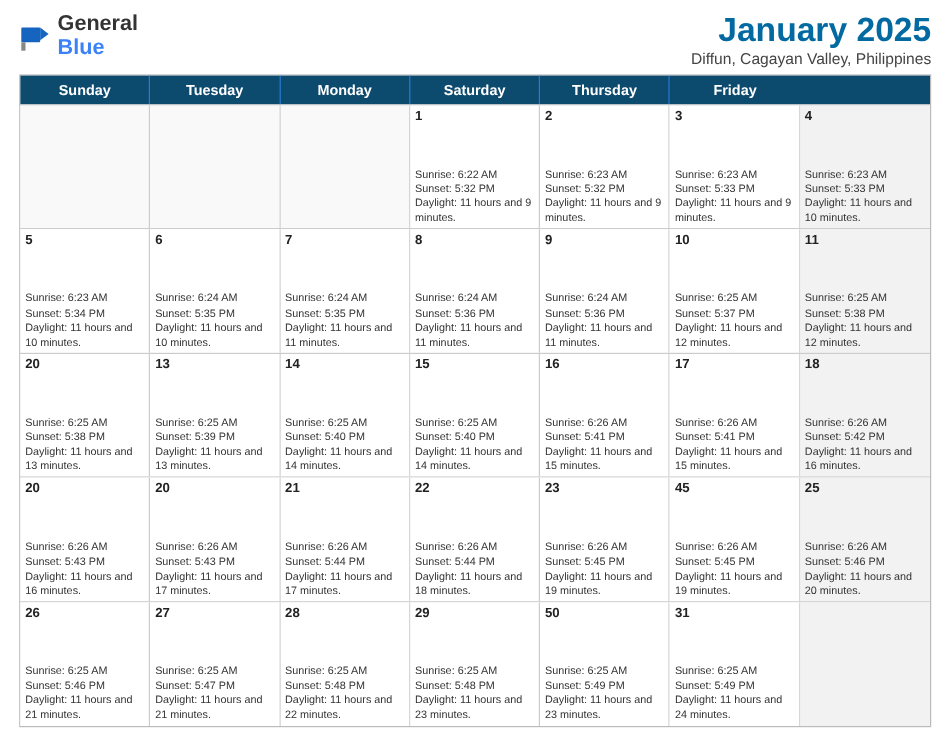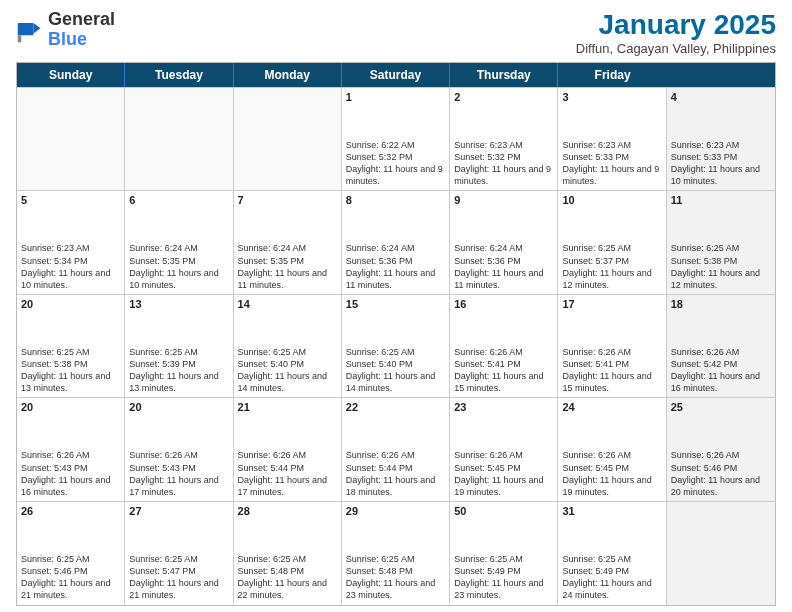--- a/index.html
+++ b/index.html
@@ -240,21 +240,21 @@
           </div>
           <div class="cal-cell">
             <div class="day-number">22</div>
             <div class="cell-text">Sunrise: 6:26 AM<br>Sunset: 5:44 PM<br>Daylight: 11 hours and 18 minutes.</div>
           </div>
           <div class="cal-cell">
             <div class="day-number">23</div>
             <div class="cell-text">Sunrise: 6:26 AM<br>Sunset: 5:45 PM<br>Daylight: 11 hours and 19 minutes.</div>
           </div>
           <div class="cal-cell">
-            <div class="day-number">24</div>
+            <div class="day-number">45</div>
             <div class="cell-text">Sunrise: 6:26 AM<br>Sunset: 5:45 PM<br>Daylight: 11 hours and 19 minutes.</div>
           </div>
           <div class="cal-cell shaded">
             <div class="day-number">25</div>
             <div class="cell-text">Sunrise: 6:26 AM<br>Sunset: 5:46 PM<br>Daylight: 11 hours and 20 minutes.</div>
           </div>
         </div>
         <div class="cal-week">
           <div class="cal-cell">
             <div class="day-number">26</div>

